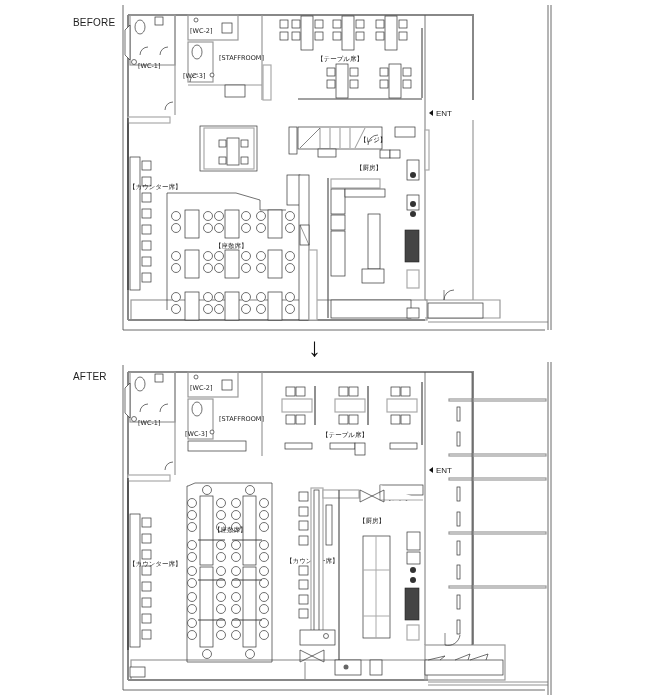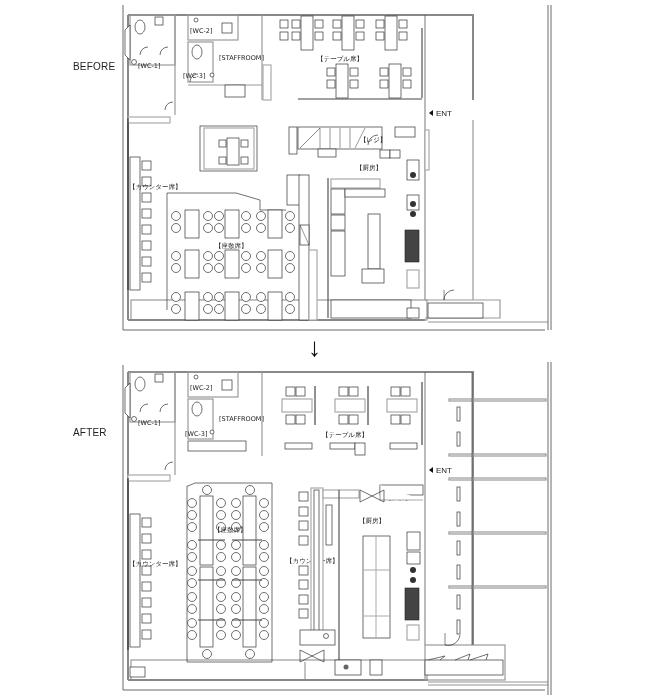--- a/index.html
+++ b/index.html
@@ -1,32 +1,32 @@
 <!DOCTYPE html>
 <html><head>
 <meta charset="utf-8">
 <style>
   html, body { margin:0; padding:0; background:#fff; }
   body { width:650px; height:700px; position:relative; overflow:hidden; font-family:"Liberation Sans", sans-serif; }
-  .stage-label { position:absolute; font-size:10px; color:#222; letter-spacing:0.2px;margin-top:44px; }
+  .stage-label { position:absolute; font-size:10px; color:#222; letter-spacing:0.2px; }
   svg { position:absolute; left:0; top:0; }
   .lbl { font-family:"DejaVu Sans", sans-serif; font-size:6.5px; fill:#222; }
   .ent { font-family:"Liberation Sans", sans-serif; font-size:8px; fill:#222; }
   .w { stroke:#888; stroke-width:2; fill:none; }
   .wl { stroke:#999; stroke-width:1.2; fill:none; }
   .k { stroke:#333; stroke-width:0.7; fill:#fff; }
   .kd { stroke:#333; stroke-width:0.7; fill:none; }
   .g { stroke:#aaa; stroke-width:1.2; fill:#fff; }
   .arrow-glyph { position:absolute; left:308px; top:334px; font-size:26px; font-weight:bold; color:#111; line-height:26px; }
 </style>
 </head>
 <body>
 
 <div class="stage-label" style="left:73px; top:17px;">BEFORE</div>
-<div class="stage-label" style="left:73px; top:383px;">AFTER</div>
+<div class="stage-label" style="left:73px; top:371px;">AFTER</div>
 <div class="arrow-glyph">↓</div>
 
 <svg width="650" height="350" viewBox="0 0 650 350">
 
   <line x1="123" y1="5" x2="123" y2="330" stroke="#444" stroke-width="0.8"></line>
   <line x1="123" y1="330" x2="545" y2="330" stroke="#444" stroke-width="0.8"></line>
   <line x1="548" y1="5" x2="548" y2="330" stroke="#444" stroke-width="0.8"></line>
   <line x1="551" y1="5" x2="551" y2="330" stroke="#444" stroke-width="0.8"></line>
 
   <polyline class="w" points="128,15 473,15 473,100"></polyline>

